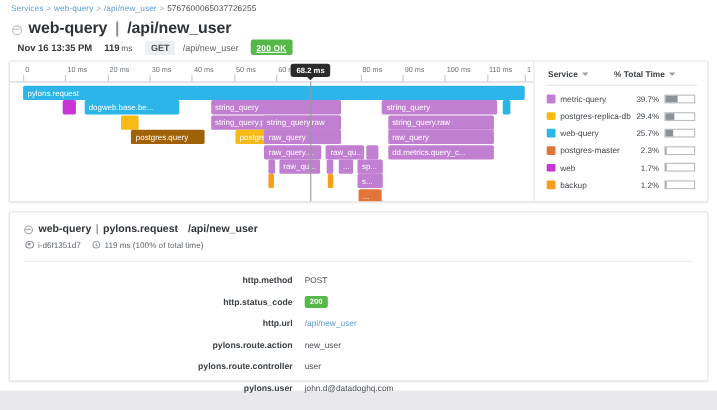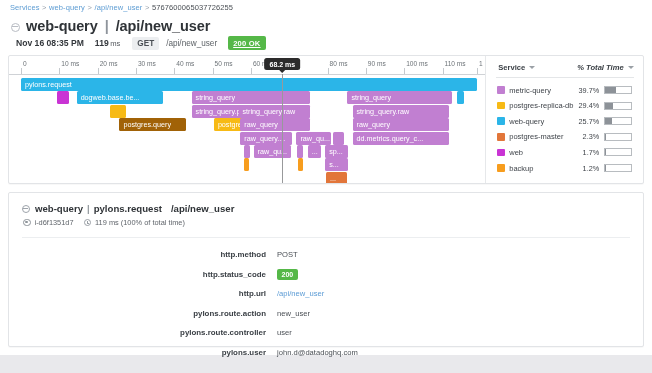--- a/index.html
+++ b/index.html
@@ -247,25 +247,24 @@
   }
   .legend-head .col-svc {
     position: absolute;
     left: 12px; top: 1px;
     font-size: 7.6px;
     font-weight: bold;
     color: #3b4046;
   }
   .legend-head .col-pct {
     position: absolute;
-    left: 91px; top: 1px;
+    left: 72px; top: 1px;
     font-size: 7.6px;
     font-weight: bold;
     color: #3b4046;
-    font-style: italic;
   }
   .caret {
     display: inline-block;
     margin-left: 4px;
     border-left: 3px solid transparent;
     border-right: 3px solid transparent;
     border-top: 3.5px solid #9aa0a6;
     vertical-align: middle;
     position: relative;
     top: -1px;
@@ -461,21 +460,21 @@
   <div class="breadcrumb" id="breadcrumb"><span class="crumb">Services</span><span class="sep">&gt;</span><span class="crumb">web-query</span><span class="sep">&gt;</span><span class="crumb">/api/new_user</span><span class="sep">&gt;</span><span class="crumb-last">5767600065037726255</span></div>
 
   <div class="title-row">
     <span class="svc-dot"></span>
     <span class="title-text">web-query</span>
     <span class="title-pipe">|</span>
     <span class="title-res">/api/new_user</span>
   </div>
 
   <div class="meta-row">
-    <span class="meta-date">Nov 16 08:35 PM</span>
+    <span class="meta-date">Nov 16 13:35 PM</span>
     <span class="meta-dur">119</span>
     <span class="meta-unit">ms</span>
     <span class="meta-verb">GET</span>
     <span class="meta-url">/api/new_user</span>
     <span class="status-badge">200 OK</span>
   </div>
 
   <div class="trace-card">
     <div class="flame-pane">
       <div class="ruler">

